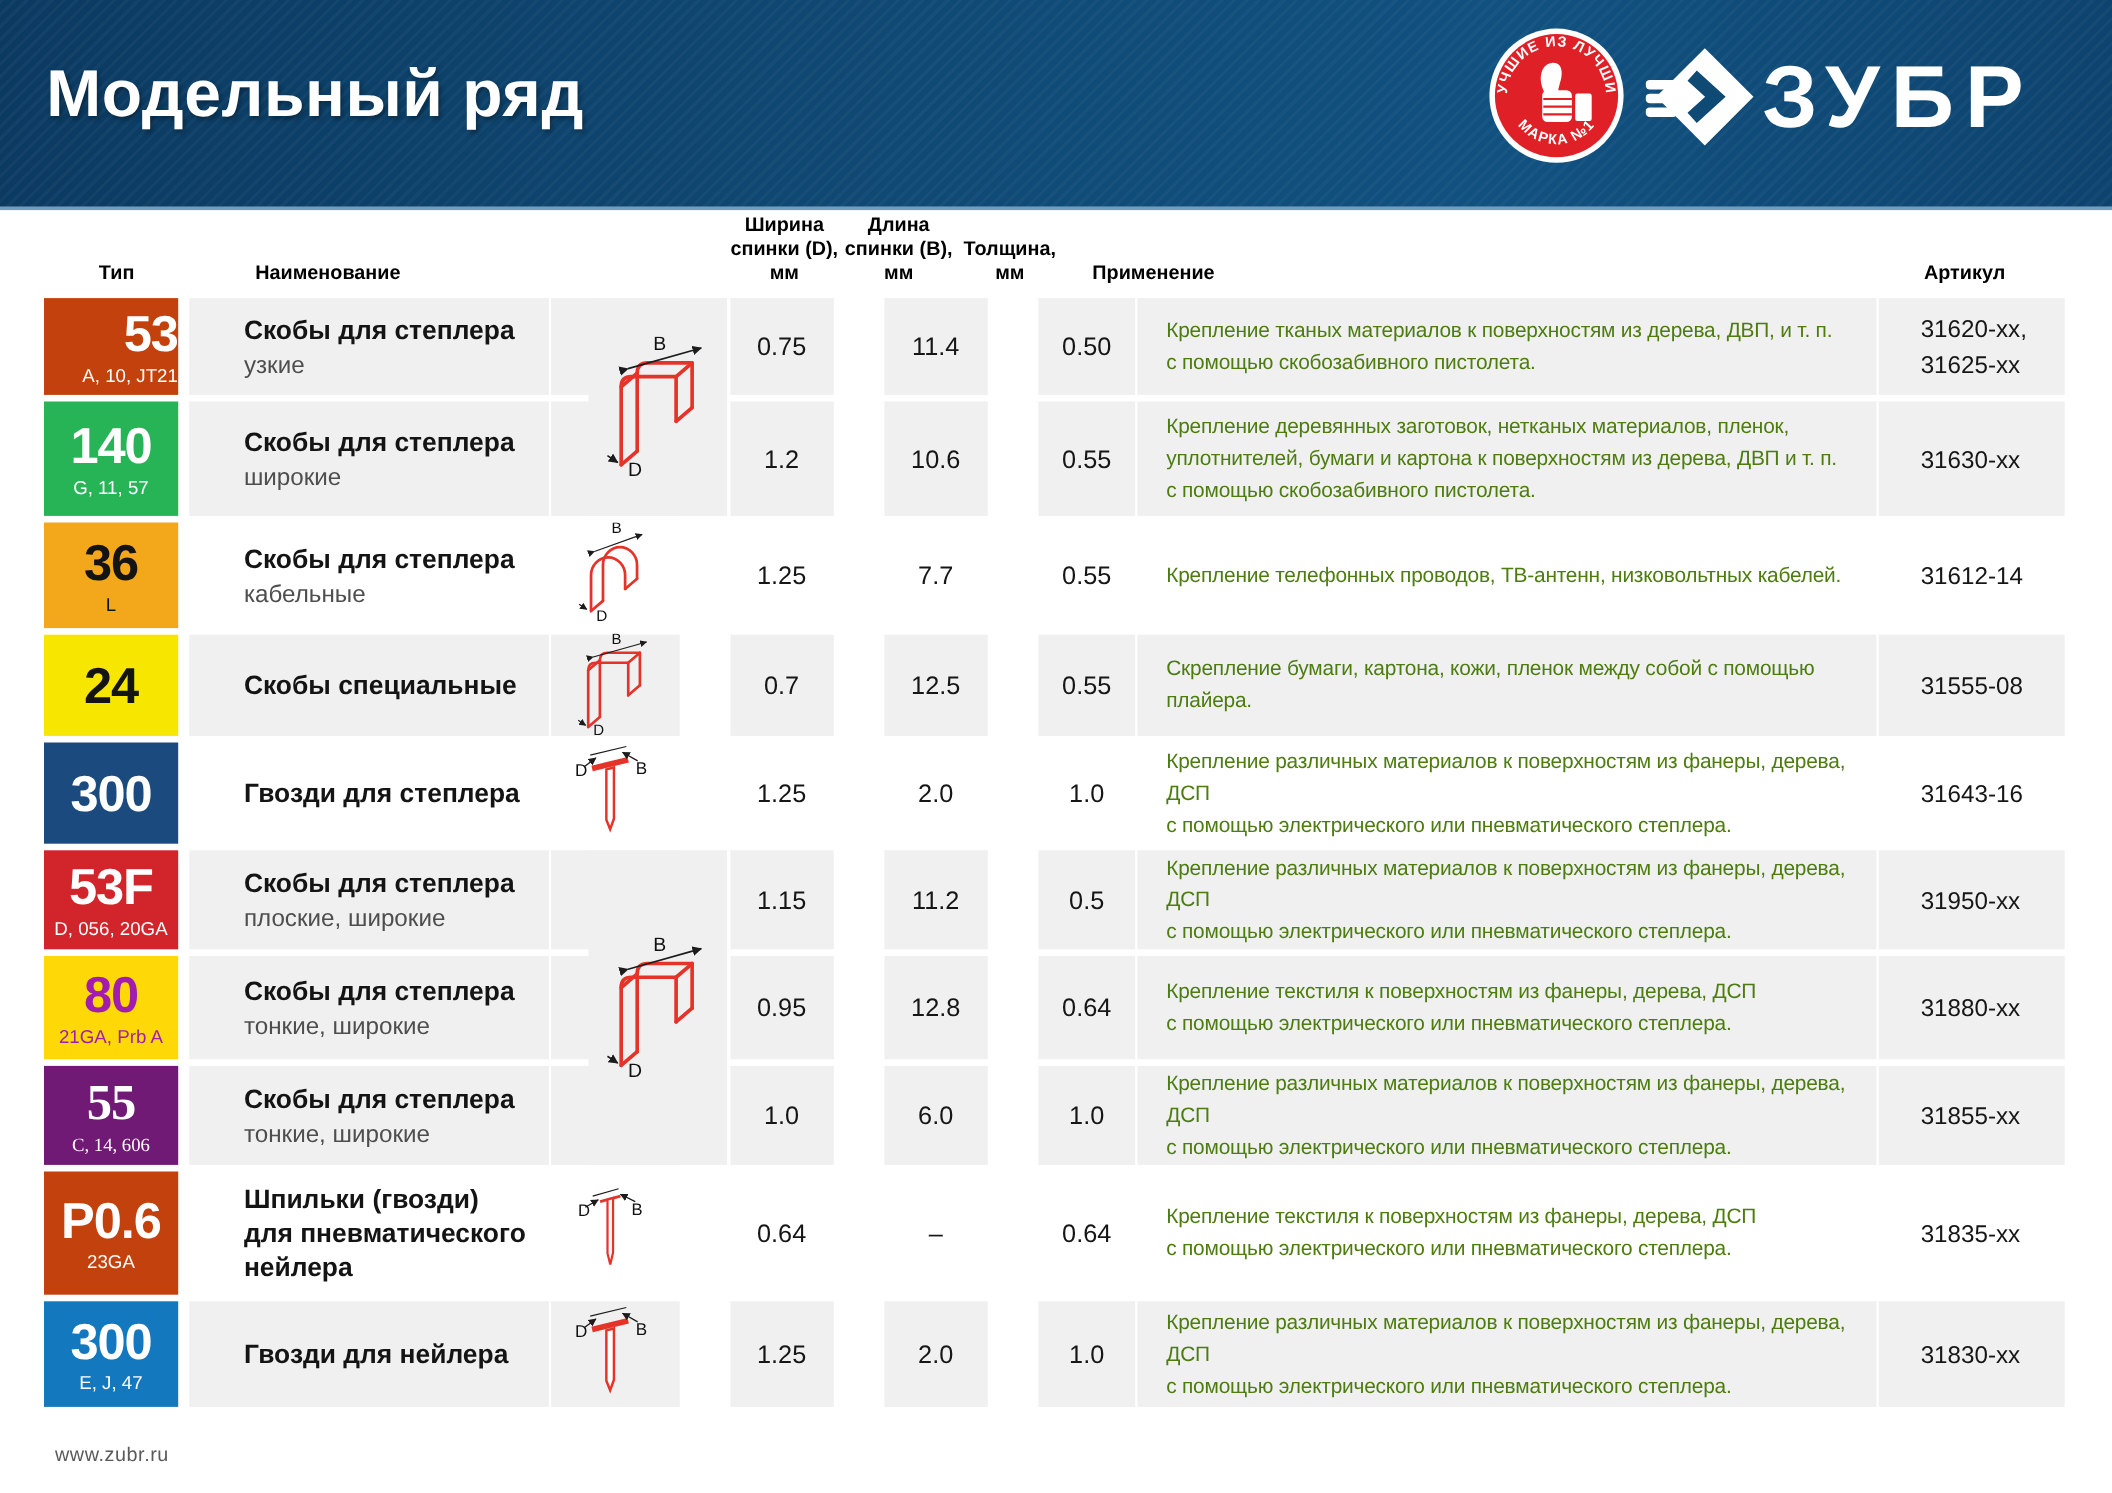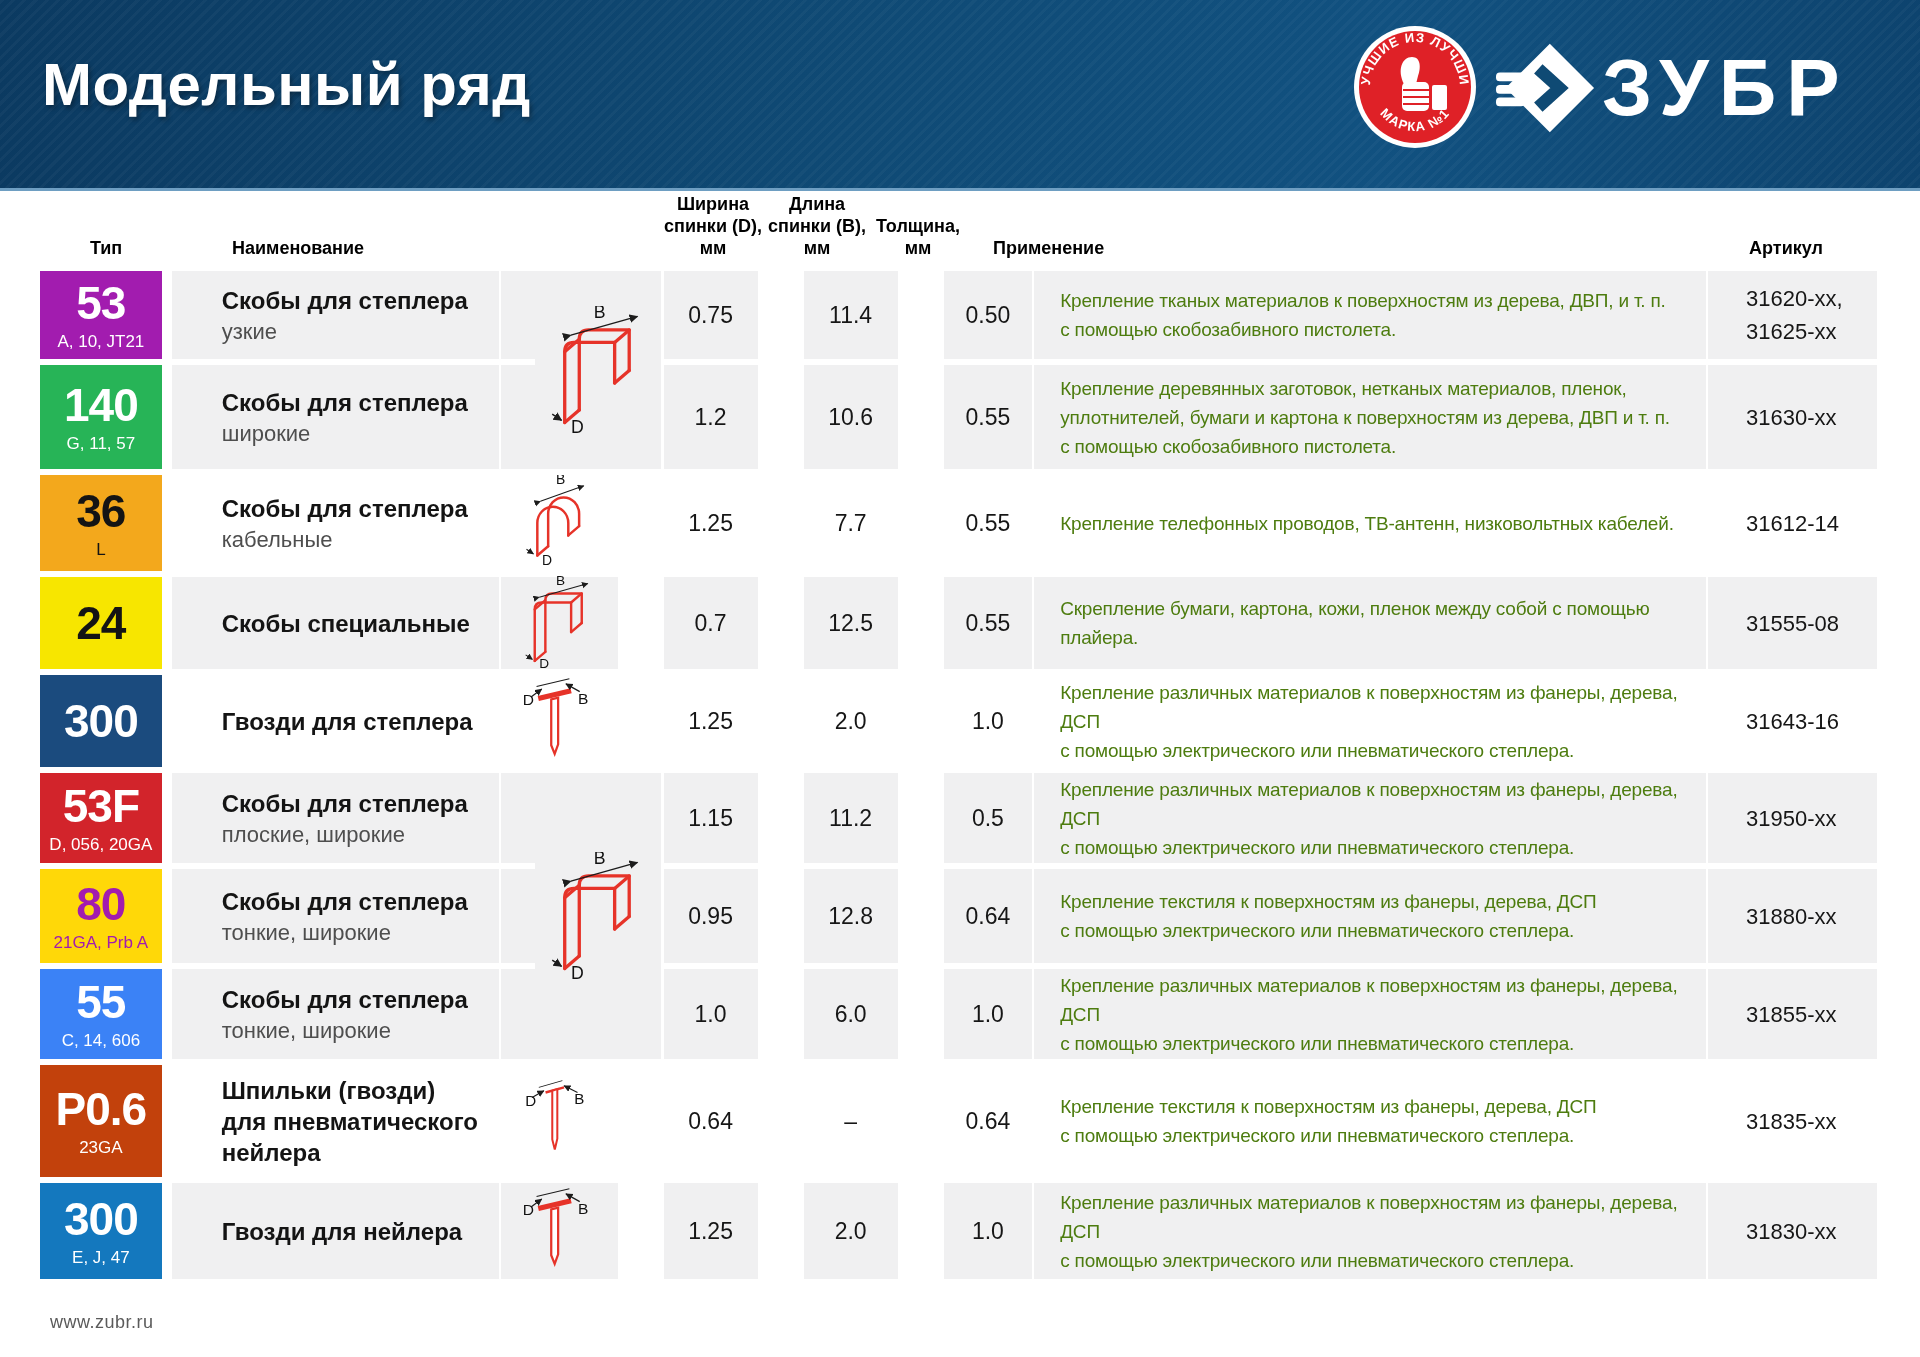--- a/index.html
+++ b/index.html
@@ -127,21 +127,21 @@
 спинки (B), мм</div>
       <div class="th th-num th-t">Толщина,
 мм</div>
       <div class="th th-app">Применение</div>
       <div class="th th-art">Артикул</div>
     </div>
 
     <div class="rows">
 
       <div class="row g" style="height:88px">
-        <div class="cell c-type" style="background: #a21caf; color: rgb(255, 255, 255);">
+        <div class="cell c-type" style="background: #c2410c; color: rgb(255, 255, 255); align-items: flex-end;">
           <div class="t-num">53</div>
           <div class="t-sub">A, 10, JT21</div>
         </div>
         <div class="cell c-name">
           <div class="n-main">Скобы для степлера</div>
           <div class="n-sub">узкие</div>
         </div>
         <div class="cell c-icon"></div>
         <div class="cell c-num">0.75</div>
         <div class="cell c-num">11.4</div>
@@ -297,21 +297,21 @@
         <div class="cell c-icon"></div>
         <div class="cell c-num">0.95</div>
         <div class="cell c-num">12.8</div>
         <div class="cell c-num c-t">0.64</div>
         <div class="cell c-app">Крепление текстиля к поверхностям из фанеры, дерева, ДСП
 с помощью электрического или пневматического степлера.</div>
         <div class="cell c-art">31880-xx</div>
       </div>
 
       <div class="row g" style="height:90px">
-        <div class="cell c-type" style="background: #3b82f6; color: rgb(255, 255, 255);">
+        <div class="cell c-type" style="background: #701a75; color: rgb(255, 255, 255); font-family: Liberation Serif, serif;">
           <div class="t-num">55</div>
           <div class="t-sub">C, 14, 606</div>
         </div>
         <div class="cell c-name">
           <div class="n-main">Скобы для степлера</div>
           <div class="n-sub">тонкие, широкие</div>
         </div>
         <div class="cell c-icon"></div>
         <div class="cell c-num">1.0</div>
         <div class="cell c-num">6.0</div>

